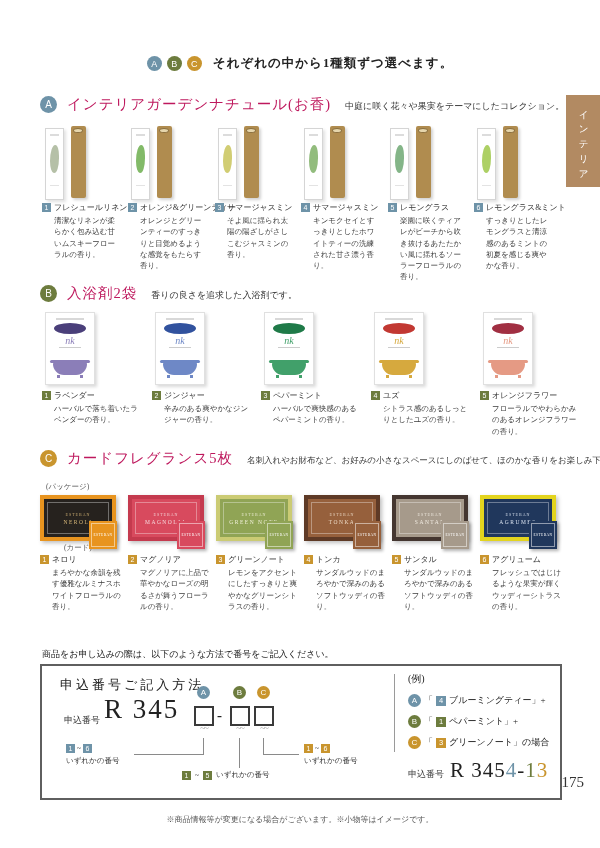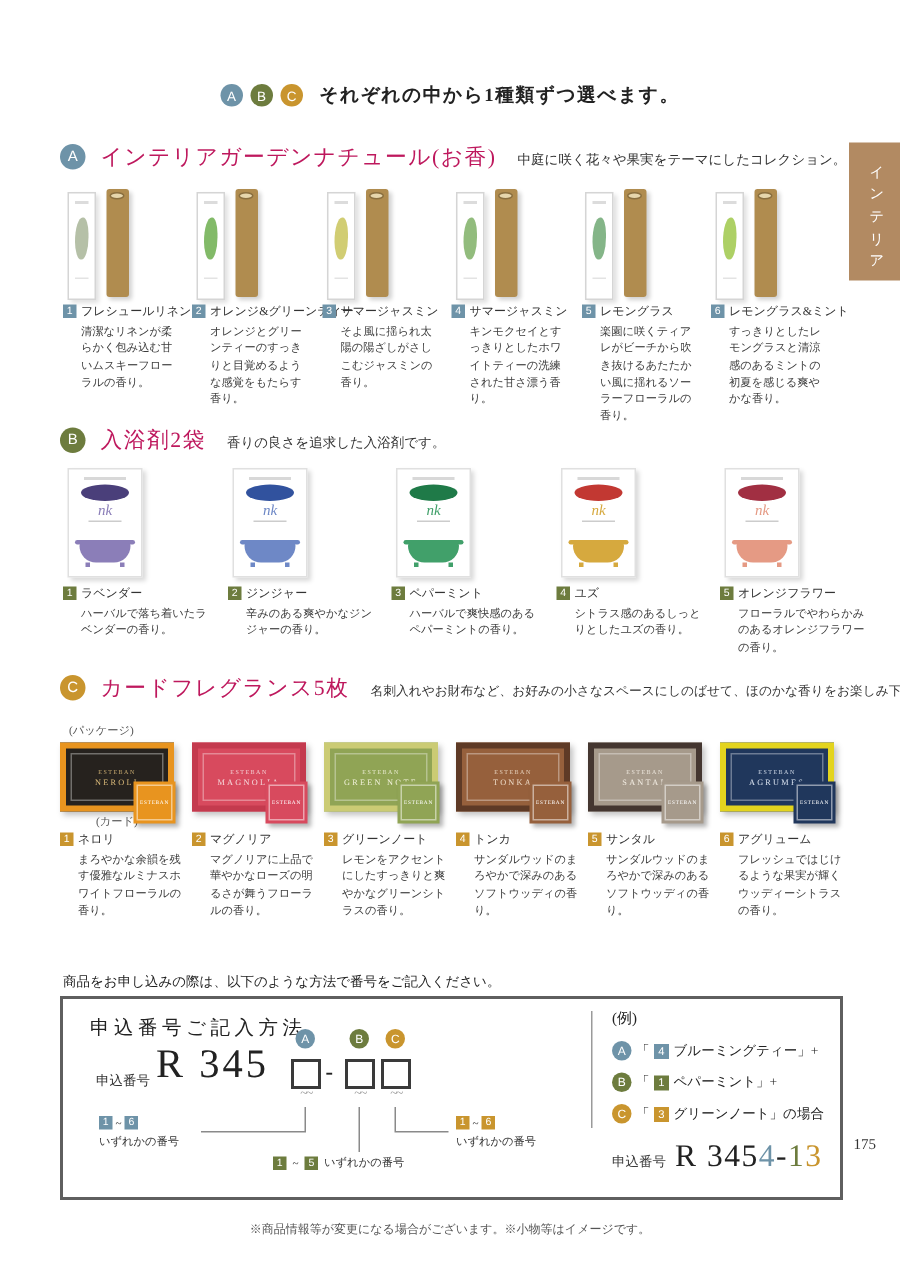--- a/index.html
+++ b/index.html
@@ -72,21 +72,21 @@
   .ob-divider{position:absolute;left:352px;top:8px;width:1px;height:78px;background:#9a9a9a;}
   .ex{position:absolute;left:366px;top:6px;width:146px;}
   .ex-label{font-size:10px;color:#222;}
   .ex-line{display:flex;align-items:center;gap:3px;margin-top:8px;font-size:9px;color:#222;}
   .exsq{width:10px;height:10px;color:#fff;font-size:7.5px;line-height:10px;text-align:center;flex:none;font-family:"Liberation Sans",sans-serif;}
   .ex-result{margin-top:9px;display:flex;align-items:baseline;gap:6px;}
   .res-label{font-size:9px;}
   .res-code{font-size:21px;letter-spacing:1px;color:#222;white-space:nowrap;}
   
   .footer{position:absolute;left:0;top:814px;width:600px;text-align:center;font-size:8px;color:#555;}
-  .pageno{position:absolute;right:16px;top:758px;font-size:10px;color:#333;}
+  .pageno{position:absolute;right:16px;top:774px;font-size:15px;color:#333;}
 </style>
 </head>
 <body>
 
 <div class="page">
 
   <div class="intro">
     <span class="circle c15" style="background: rgb(110, 147, 168);">A</span>
     <span class="circle c15" style="background: rgb(109, 124, 62);">B</span>
     <span class="circle c15" style="background: rgb(201, 149, 46);">C</span>

